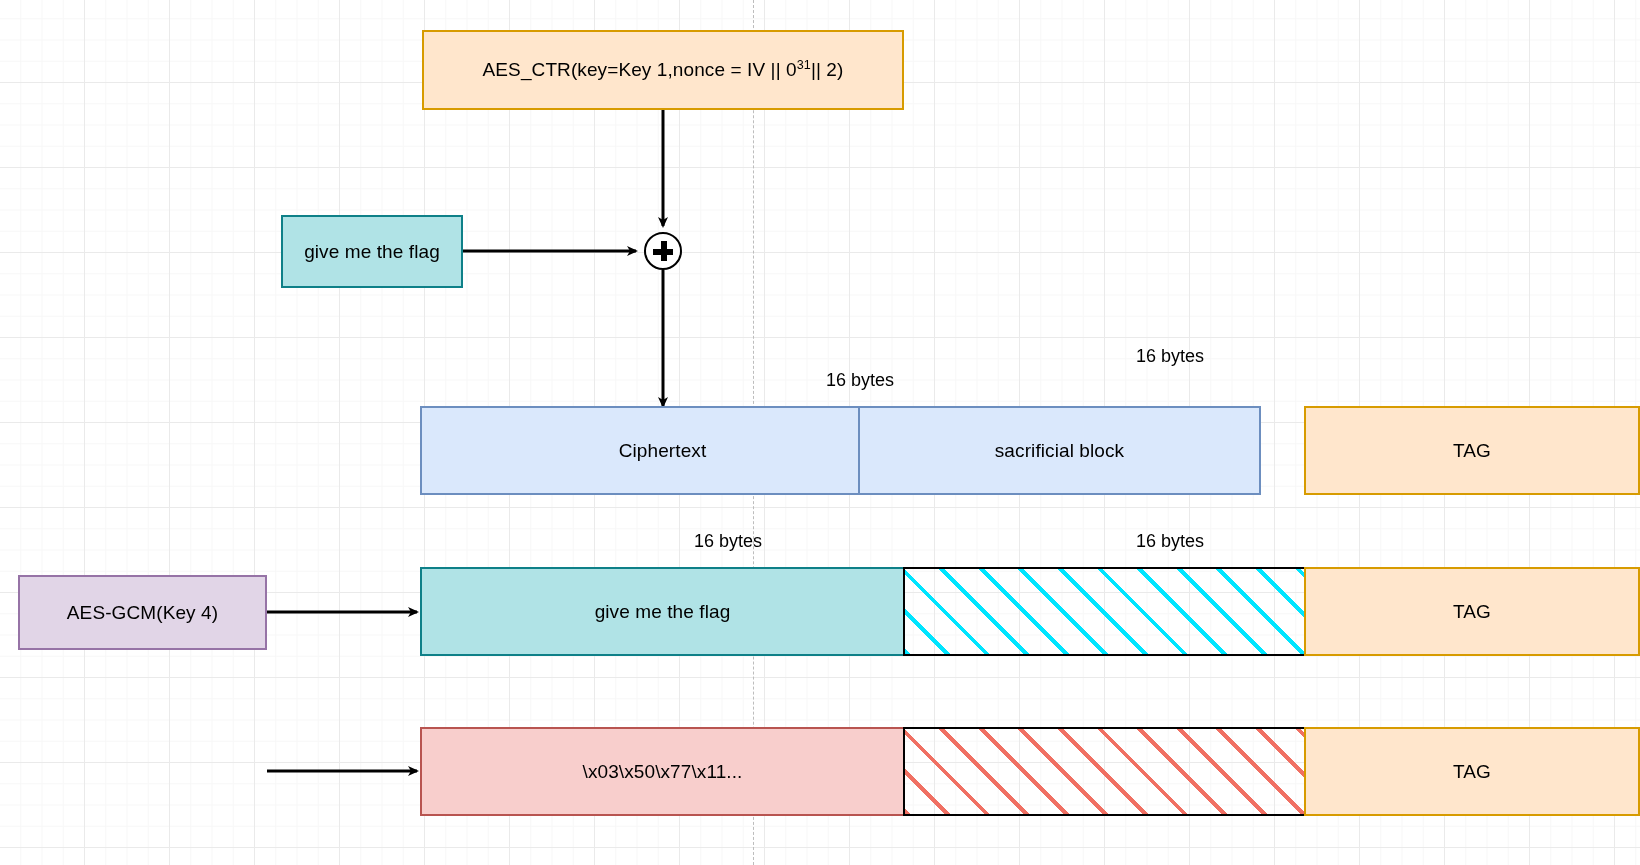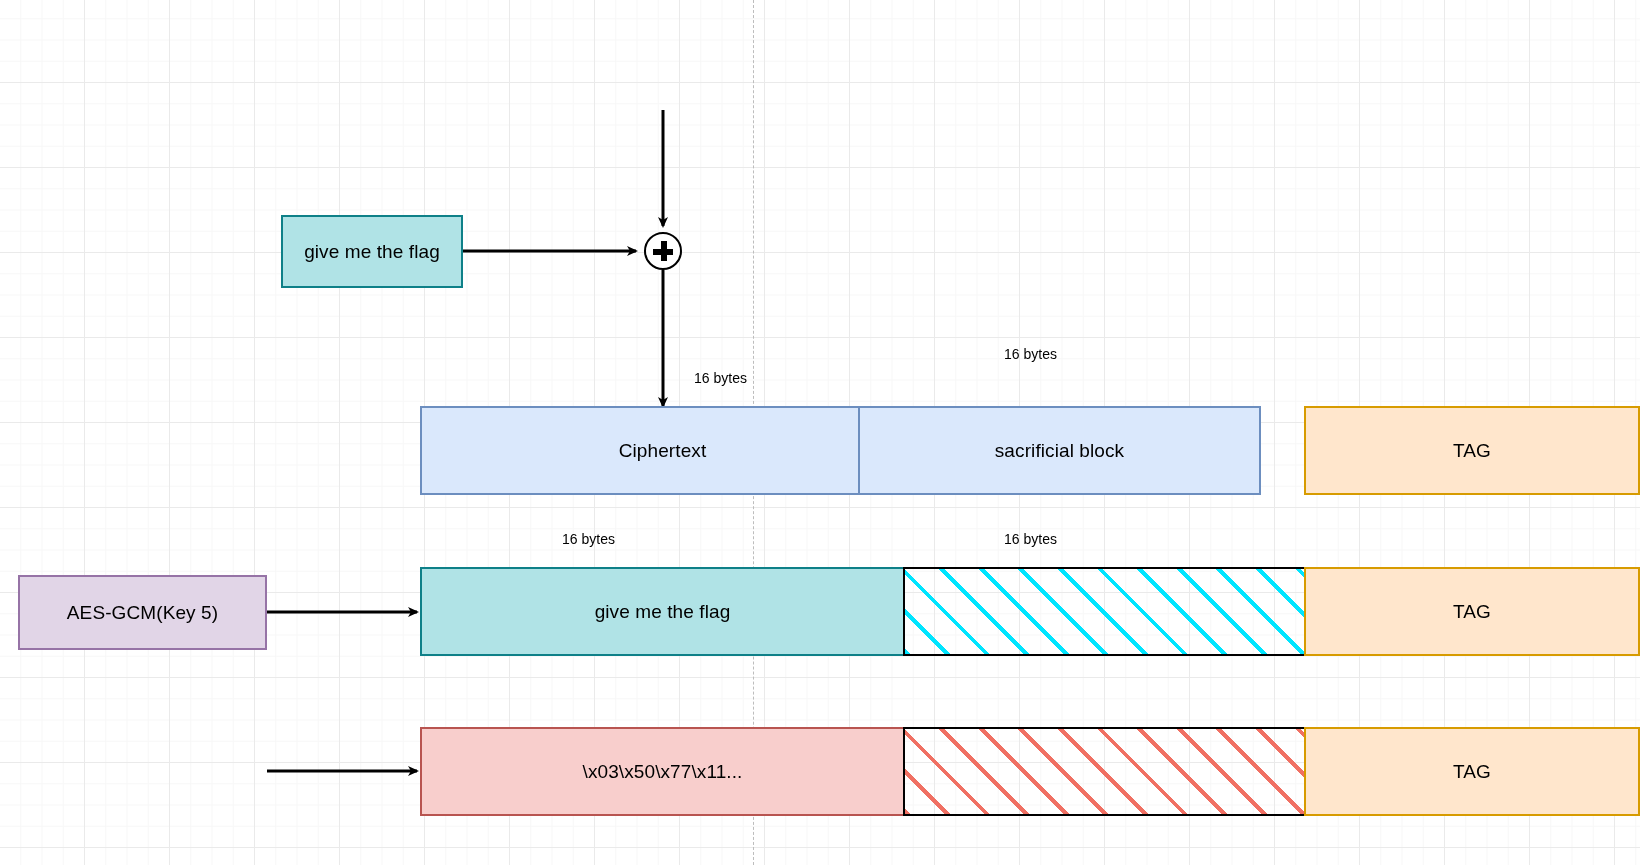--- a/index.html
+++ b/index.html
@@ -81,24 +81,24 @@
       rgba(255,255,255,0) 4px, rgba(255,255,255,0) 28px);
   }
 
   .guide {
     position: absolute;
     border-left: 1px dashed #bdbdbd;
   }
 
   .caption {
     position: absolute;
-    font-size: 14px;
+    font-size: 18px;
     color: #000000;
     white-space: nowrap;
-    text-align: left;
+    text-align: right;
   }
 
   .xor {
     position: absolute;
     width: 38px;
     height: 38px;
     border-radius: 50%;
     border: 2px solid #000000;
     background: #ffffff;
     box-sizing: border-box;
@@ -141,20 +141,25 @@
 
     <line x1="463" y1="251" x2="636" y2="251" stroke="#000000" stroke-width="3" marker-end="url(#arrow)"></line>
 
     <line x1="663" y1="270" x2="663" y2="406" stroke="#000000" stroke-width="3" marker-end="url(#arrow)"></line>
 
     <line x1="267" y1="612" x2="417" y2="612" stroke="#000000" stroke-width="3" marker-end="url(#arrow)"></line>
 
     <line x1="267" y1="771" x2="417" y2="771" stroke="#000000" stroke-width="3" marker-end="url(#arrow)"></line>
   </svg>
 
+  <div class="node skin-orange" style="left:422px; top:30px; width:482px; height:80px;">
+    <span>
+      <span>AES_CTR(key=Key 1,nonce = IV || 0</span><sup>31</sup><span>|| 2)</span>
+    </span>
+  </div>
 
   <div class="node skin-teal" style="left:281px; top:215px; width:182px; height:73px;">
     <span>give me the flag</span>
   </div>
 
   <div class="xor" style="left:644px; top:232px;">
     <div class="bar-h"></div>
     <div class="bar-v"></div>
   </div>
 
@@ -176,21 +181,21 @@
   </div>
 
   <div class="caption" style="left:562px; top:531px; width:200px;">
     <span>16 bytes</span>
   </div>
   <div class="caption" style="left:1004px; top:531px; width:200px;">
     <span>16 bytes</span>
   </div>
 
   <div class="node skin-purple" style="left:18px; top:575px; width:249px; height:75px;">
-    <span>AES-GCM(Key 5)</span>
+    <span>AES-GCM(Key 4)</span>
   </div>
   <div class="node skin-teal" style="left:420px; top:567px; width:485px; height:89px;">
     <span>give me the flag</span>
   </div>
   <div class="hatch hatch-cyan" style="left:903px; top:567px; width:403px; height:89px;"></div>
   <div class="node skin-orange" style="left:1304px; top:567px; width:336px; height:89px;">
     <span>TAG</span>
   </div>
 
   <div class="node skin-red" style="left:420px; top:727px; width:485px; height:89px;">

